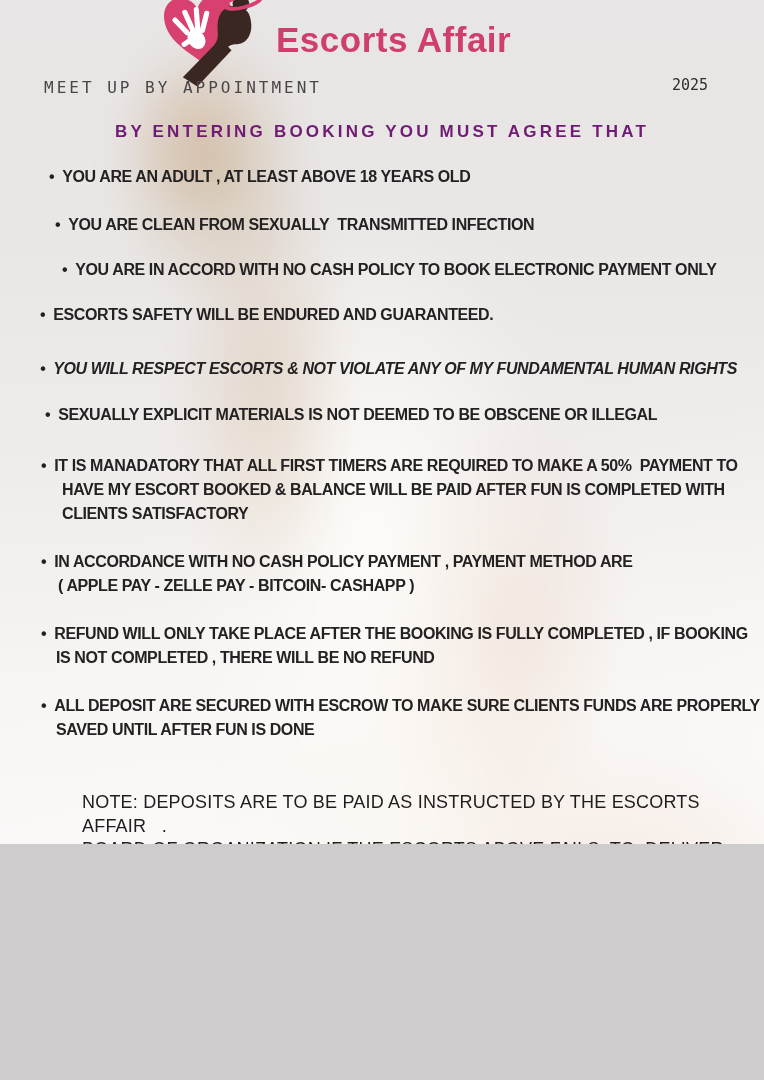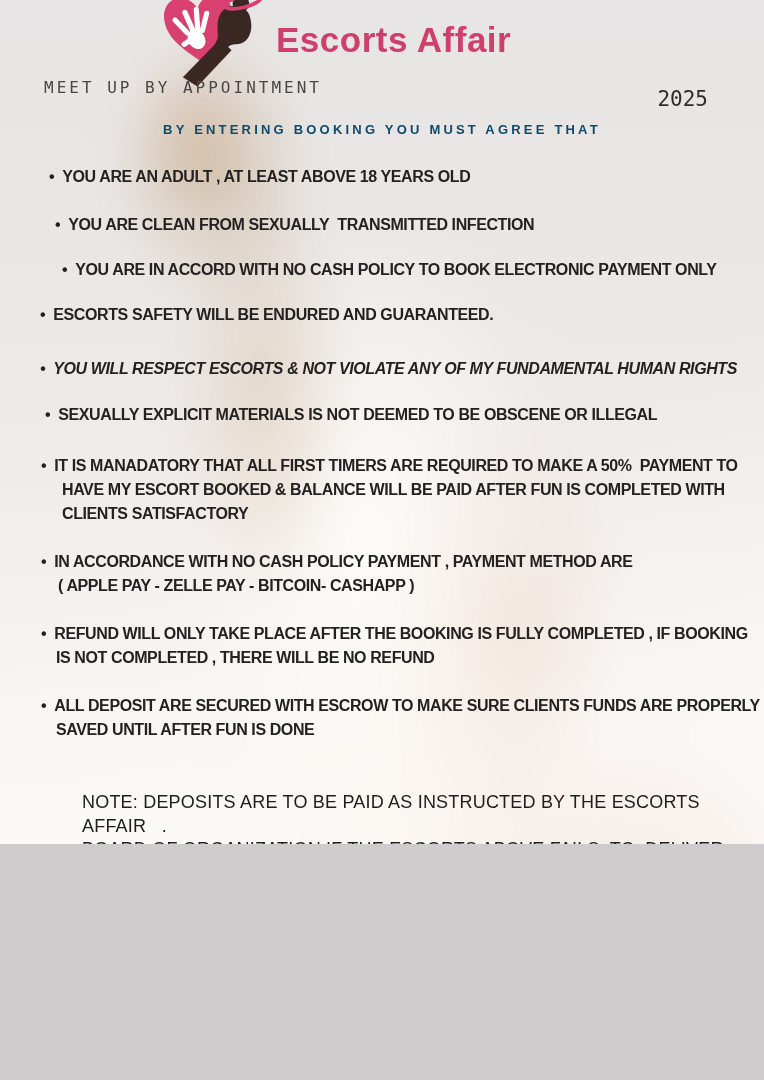--- a/index.html
+++ b/index.html
@@ -33,28 +33,28 @@
     position:absolute; left:276px; top:20px;
     font-size:35px; font-weight:bold; letter-spacing:0.5px;
     color:#ce3f6e;
   }
   .tagline {
     position:absolute; left:8px; top:78px;
     font-family:"DejaVu Sans Mono", monospace;
     font-size:16px; letter-spacing:3px; color:#4a4647;margin-left:36px;
   }
   .year {
-    position:absolute; right:56px; top:87px;
+    position:absolute; right:56px; top:76px;
     font-family:"DejaVu Sans Mono", monospace;
-    font-size:21px; color:#2e2c2c;
+    font-size:15px; color:#2e2c2c;
   }
   .heading {
     position:absolute; left:0; right:0; top:122px; text-align:center;
-    font-size:13px; font-weight:bold; letter-spacing:3.2px;
-    color:#0c4a6e;
+    font-size:17px; font-weight:bold; letter-spacing:3.2px;
+    color:#701a75;
   }
 
   
   .term {
     position:absolute;
     font-weight:bold; font-size:16px; line-height:24px;
     letter-spacing:-0.4px; color:#242122;
     white-space:pre-line; width:710px;
   }
   .term::before { content:"\2022\00a0\00a0"; }

